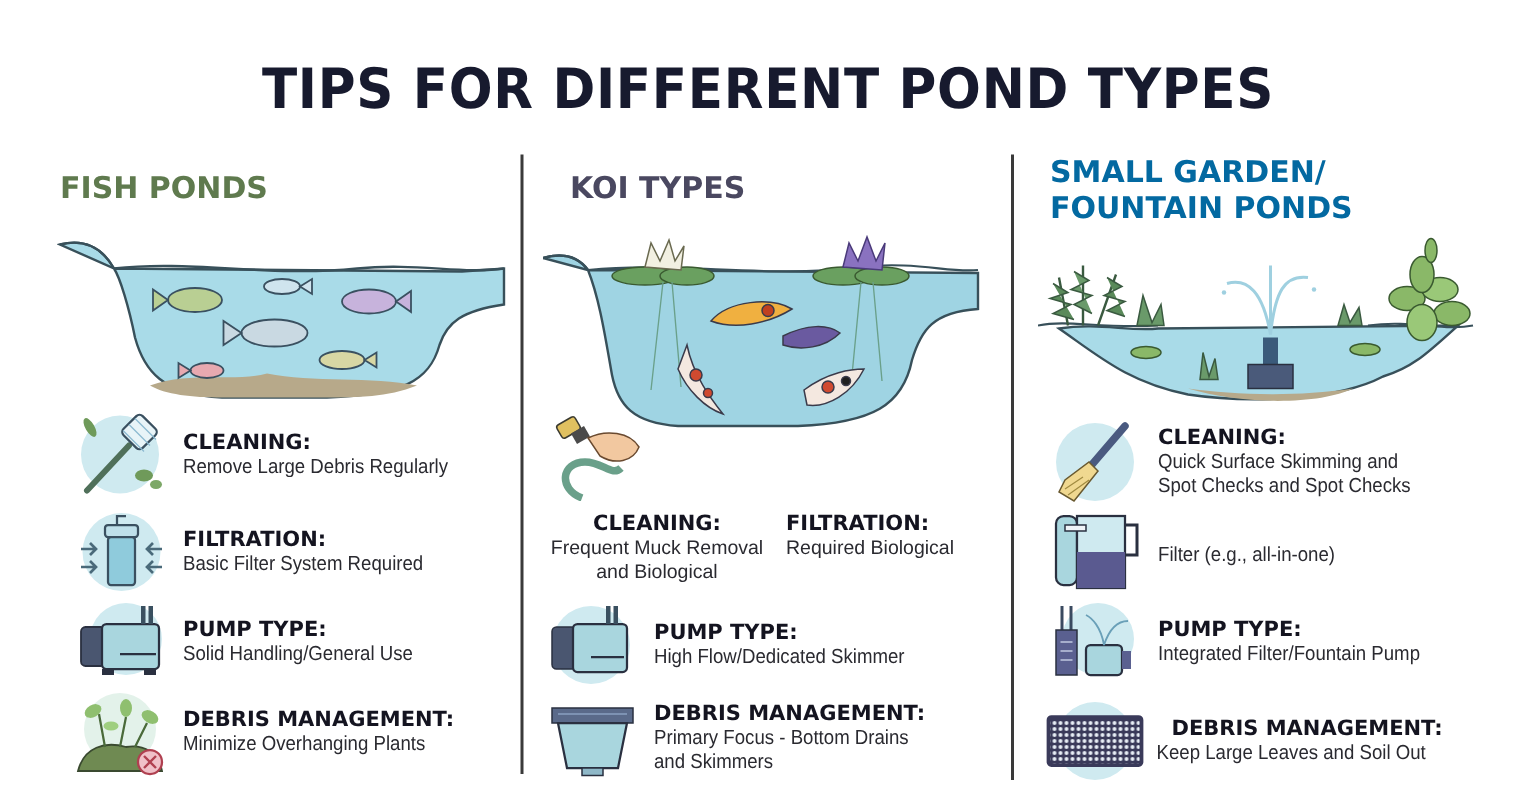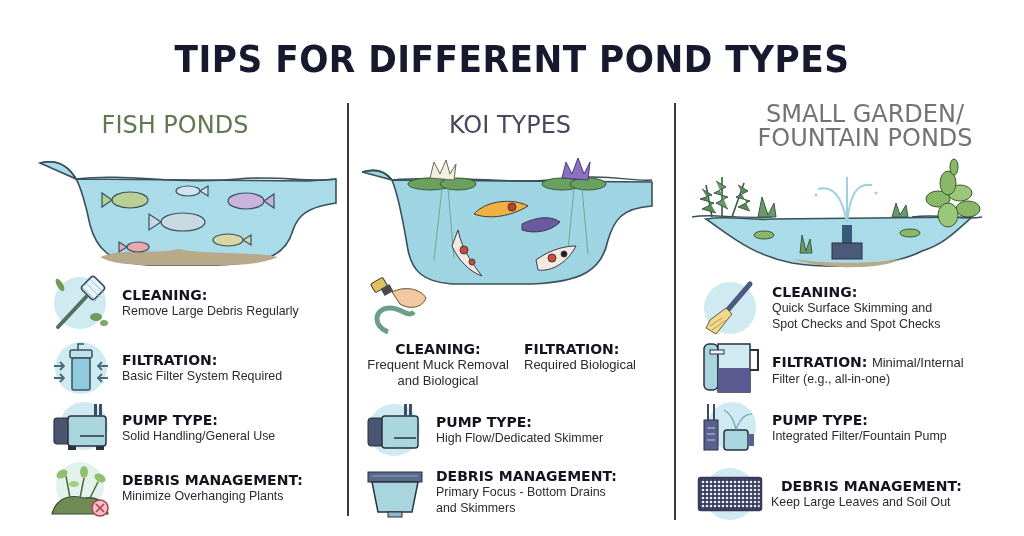--- a/index.html
+++ b/index.html
@@ -8,23 +8,23 @@
 
   .title {
     position: absolute; left: 0; top: 38px; width: 1024px; text-align: center;
     font-family: "DejaVu Sans", "Liberation Sans", sans-serif;
     font-weight: bold; font-size: 37px; letter-spacing: 0.5px; color: #171a2e;
     transform: scaleX(0.93);
   }
   .divider { position: absolute; width: 2px; background: #3a3a3a; }
 
   .col-title {
-    position: absolute; text-align: center;
+    position: absolute; text-align: left;
     font-family: "DejaVu Sans", "Liberation Sans", sans-serif;
-    font-weight: normal; font-size: 24px; line-height: 24px;
+    font-weight: bold; font-size: 20px; line-height: 24px;
   }
 
   .scene { position: absolute; }
 
   .tip { position: absolute; display: flex; align-items: center; }
   .tip .icon { width: 62px; height: 60px; flex: 0 0 62px; position: relative; }
   .tip .text { margin-left: 10px; }
   .tip .label {
     font-family: "DejaVu Sans", "Liberation Sans", sans-serif;
     font-weight: bold; font-size: 14px; line-height: 16px; color: #141420;
@@ -237,21 +237,21 @@
     </div>
     <div class="text">
       <div class="label">DEBRIS MANAGEMENT:</div>
       <div class="desc">Primary Focus - Bottom Drains</div>
       <div class="desc">and Skimmers</div>
     </div>
   </div>
 </section>
 
 <section>
-  <div class="col-title" style="left:720px; top:102px; width:290px; color:#737373; line-height:24px;">
+  <div class="col-title" style="left:700px; top:102px; width:290px; color:#0369a1; line-height:24px;">
     <div>SMALL GARDEN/</div>
     <div>FOUNTAIN PONDS</div>
   </div>
 
   <div class="scene" style="left:692px; top:155px;">
     <svg width="300" height="115" viewBox="0 0 300 115">
       <path d="M14 64 C40 60 60 66 80 64 L280 62 C260 80 250 90 230 96 C200 112 140 114 100 108 C60 100 40 82 14 64 Z" fill="#a9dbe8" stroke="#38505a" stroke-width="1.6"></path>
       <path d="M100 104 C130 108 170 110 210 104 C190 114 140 116 100 104 Z" fill="#b7a98a"></path>
       <path d="M0 62 C20 58 40 64 80 62 M220 62 C250 58 270 66 290 62" fill="none" stroke="#38505a" stroke-width="1.4"></path>
 
@@ -306,24 +306,20 @@
     <div class="icon">
       <svg width="62" height="60" viewBox="0 0 62 60">
         <rect x="4" y="4" width="14" height="46" rx="5" fill="#a9d6de" stroke="#2a3040" stroke-width="1.5"></rect>
         <rect x="18" y="4" width="32" height="48" fill="#cfeaf0" stroke="#2a3040" stroke-width="1.5"></rect>
         <rect x="18" y="28" width="32" height="24" fill="#5a5a90"></rect>
         <rect x="10" y="10" width="14" height="4" fill="#f0f4f8" stroke="#2a3040"></rect>
         <path d="M50 10 L58 10 L58 30 L50 30" fill="none" stroke="#2a3040" stroke-width="2"></path>
       </svg>
     </div>
     <div class="text">
-      <div>
-        <span class="label inline">FILTRATION:</span>
-        <span class="desc inline-after">Minimal/Internal</span>
-      </div>
       <div class="desc">Filter (e.g., all-in-one)</div>
     </div>
   </div>
 
   <div class="tip" style="left:700px; top:398px;">
     <div class="icon">
       <svg width="62" height="60" viewBox="0 0 62 60">
         <circle cx="32" cy="28" r="24" fill="#cfeaf0"></circle>
         <line x1="8" y1="6" x2="8" y2="22" stroke="#3a4a60" stroke-width="2"></line>
           <line x1="14" y1="6" x2="14" y2="22" stroke="#3a4a60" stroke-width="2"></line>

